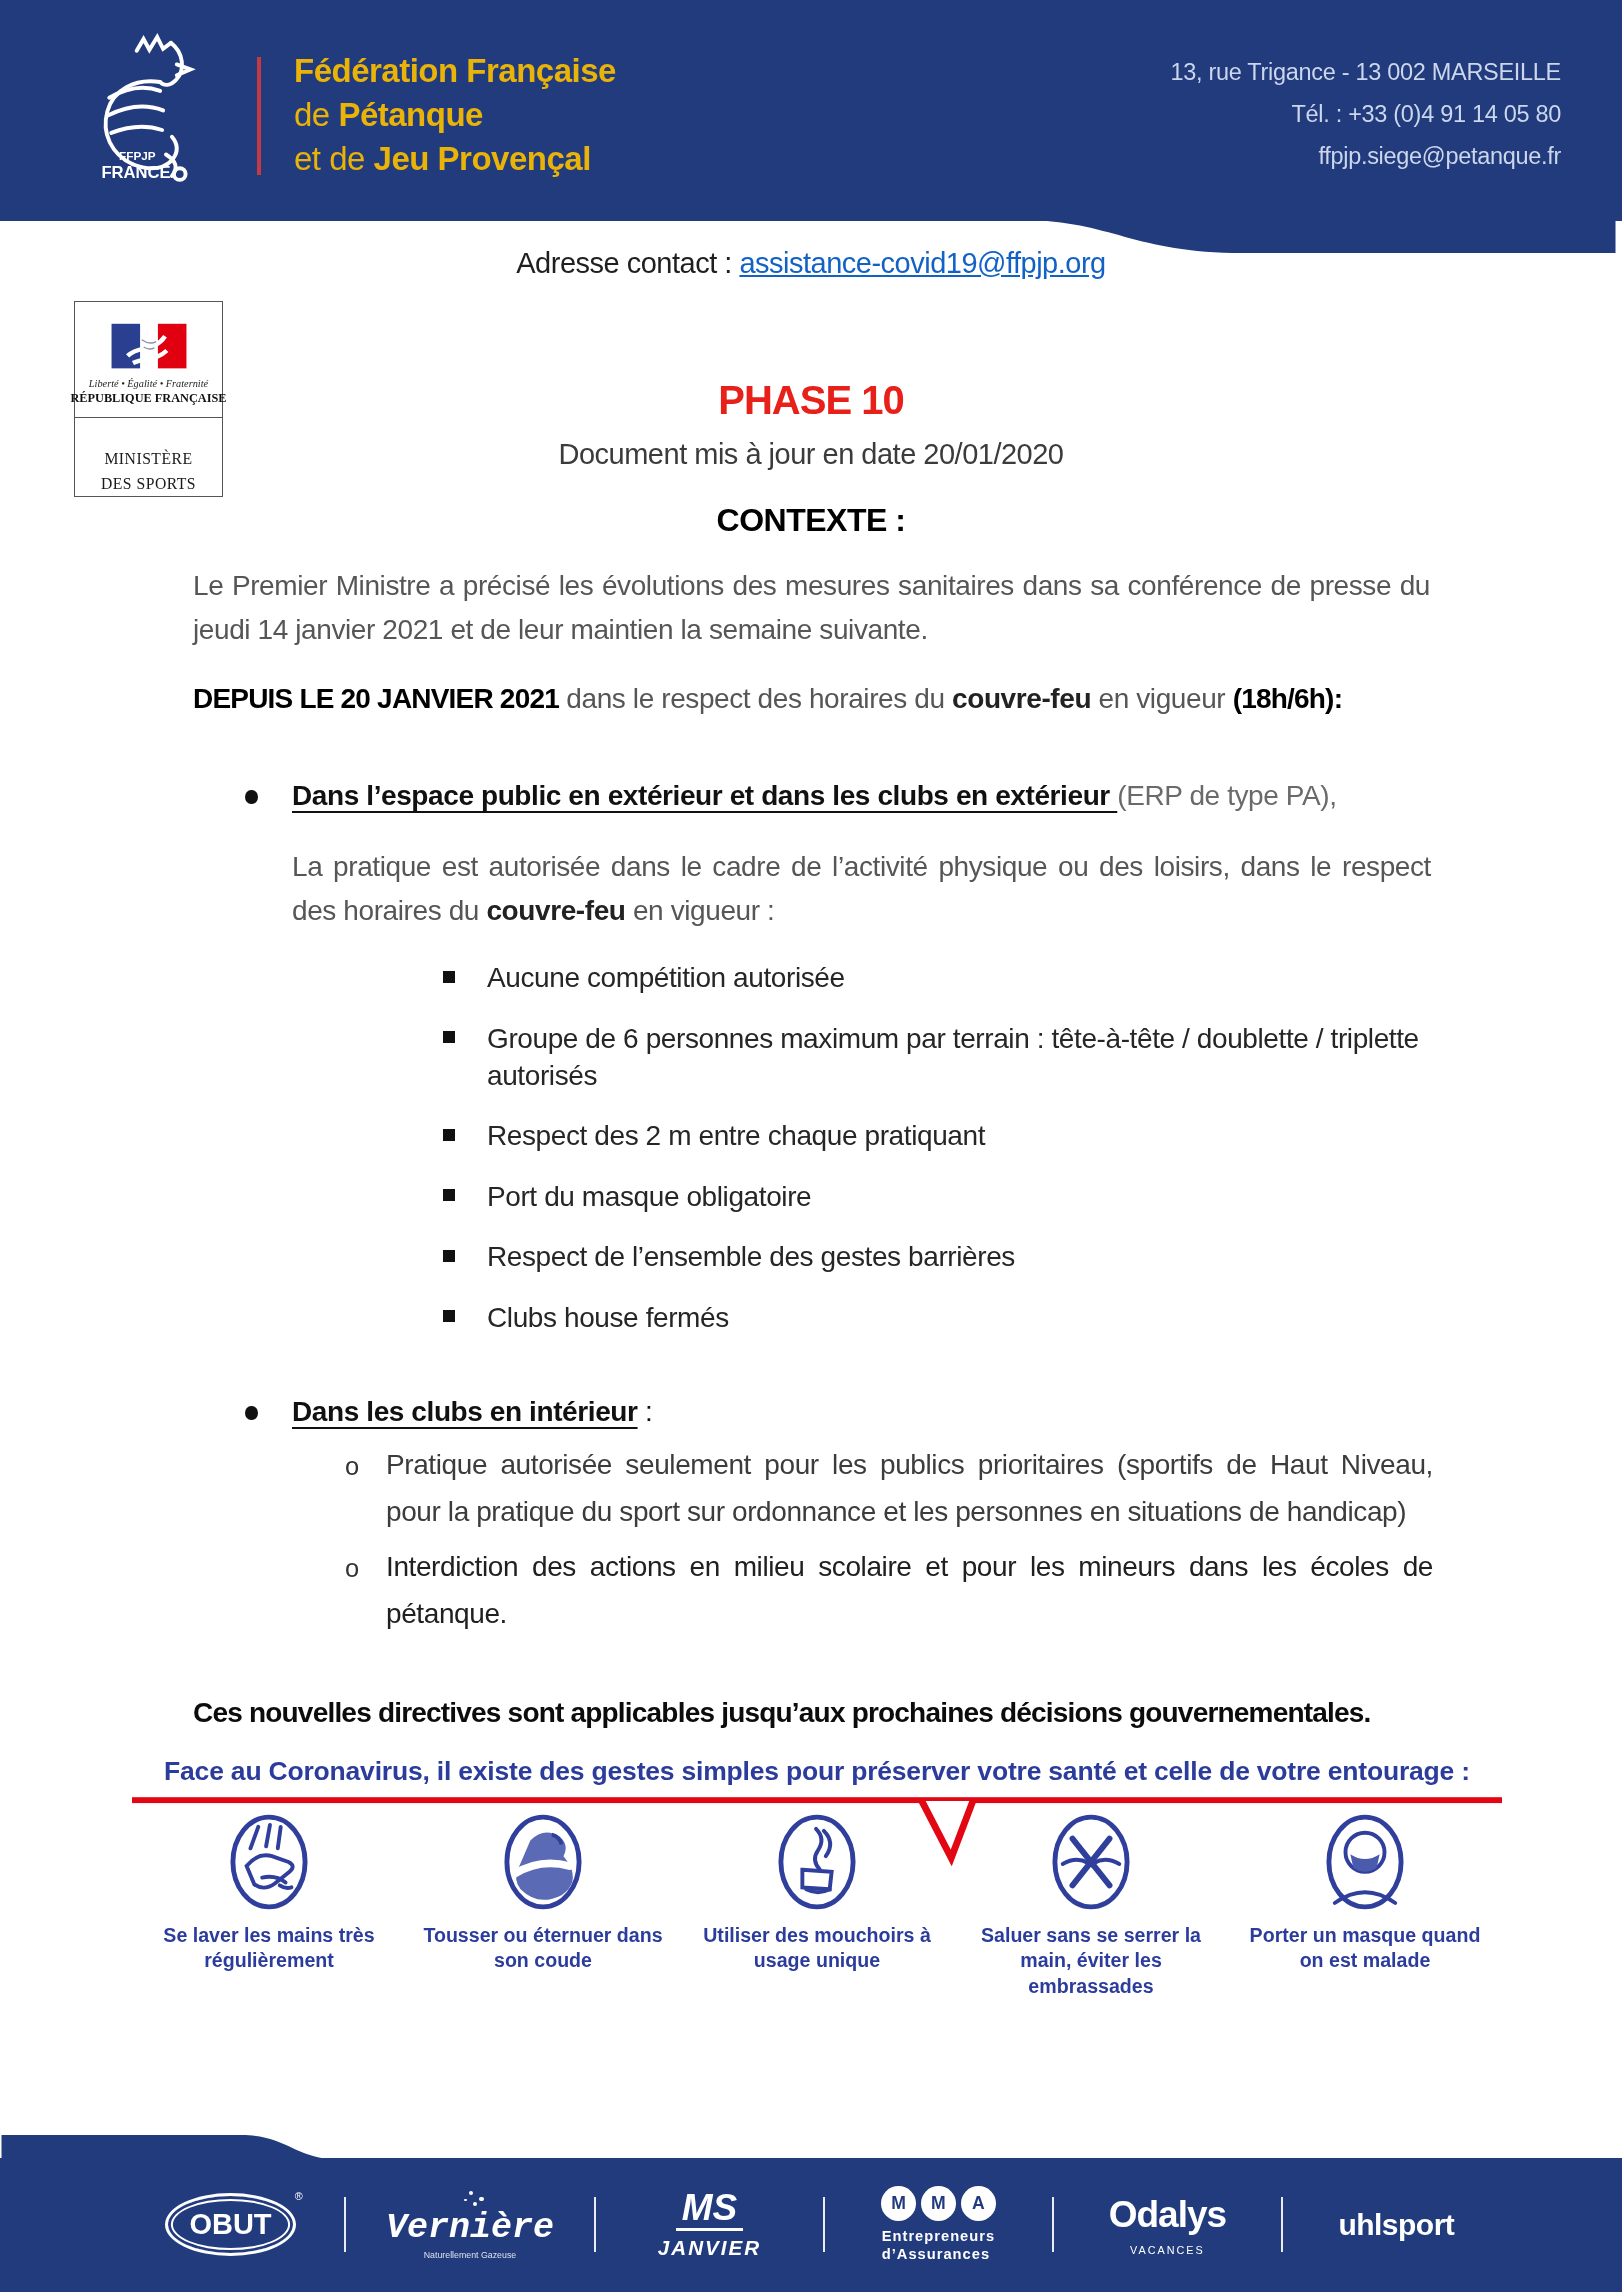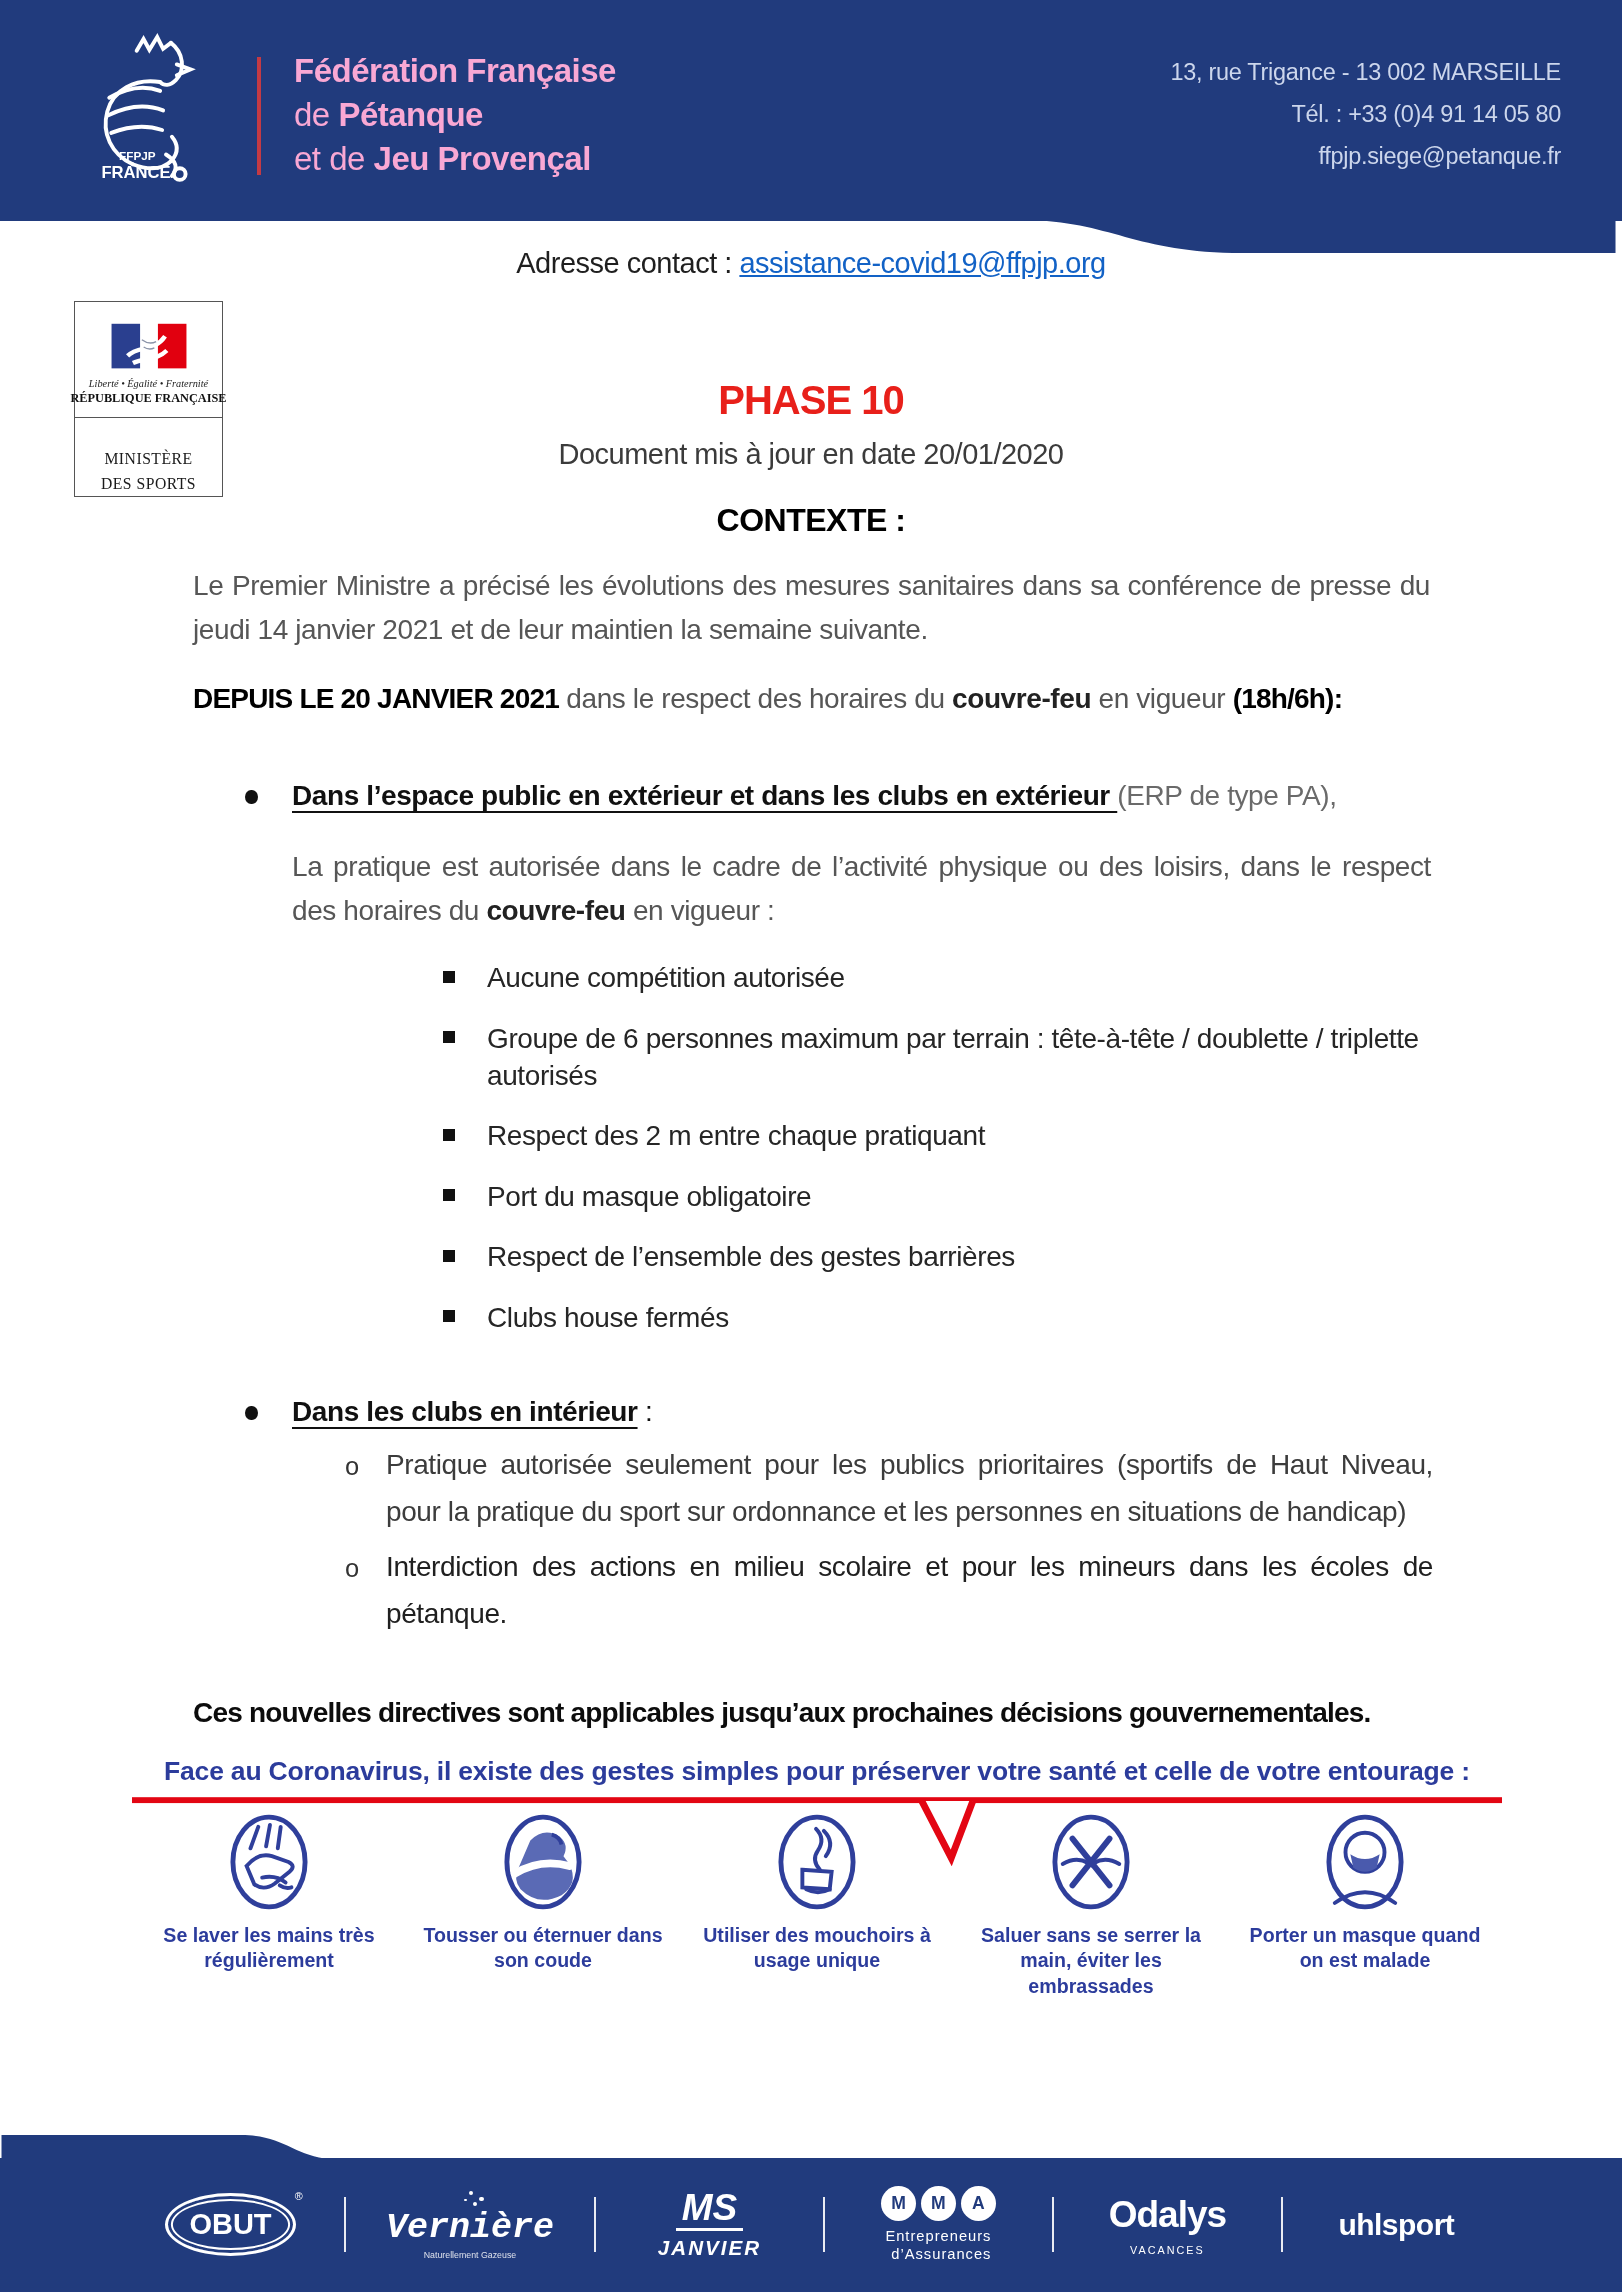--- a/index.html
+++ b/index.html
@@ -4,21 +4,21 @@
 <style>
   html,body{margin:0;padding:0;background:#ffffff;}
   .page{position:relative;width:1622px;height:2293px;background:#fff;overflow:hidden;
         font-family:"Liberation Sans","DejaVu Sans",sans-serif;}
 
   
   .band-top{position:absolute;top:0;left:0;width:1622px;height:221px;background:#213b7d;}
   .band-top-swoosh{position:absolute;top:220px;left:0;width:1622px;height:35px;display:block;}
   .rooster{position:absolute;left:76px;top:29px;}
   .hdr-divider{position:absolute;left:257px;top:57px;width:3.9px;height:118px;background:#c43a44;}
-  .org-block{position:absolute;left:294px;top:49px;color:#f9a8d4;letter-spacing:-0.5px;}
+  .org-block{position:absolute;left:294px;top:49px;color:#eab308;letter-spacing:-0.5px;}
   .org-line{font-size:33px;line-height:44px;font-weight:400;}
   .org-line b{font-weight:700;}
   .hdr-right{position:absolute;right:61px;top:51px;text-align:right;color:#ccd6ec;
              font-size:23.5px;line-height:42px;letter-spacing:-0.3px;}
 
   
   .contact-line{position:absolute;top:247px;left:0;width:1622px;text-align:center;
                 font-size:29px;color:#1f1f1f;letter-spacing:-0.5px;}
   .contact-line a{color:#1262c6;text-decoration:underline;}
 
@@ -92,21 +92,21 @@
   .obut-r{position:absolute;top:-5.9px;right:-9.8px;font-size:10.8px;}
   .verniere-t{font-family:Liberation Mono, monospace;font-style:italic;font-size:35px;font-weight:700;}
   .verniere-dots{height:19.6px;position:relative;width:59px;}
   .verniere-dots i{position:absolute;background:#fff;border-radius:50%;}
   .verniere-sub{font-size:8.8px;margin-top:2px;opacity:0.85;}
   .ms-t{font-weight:700;font-style:italic;font-size:37px;line-height:37px;border-bottom:3.9px solid #fff;padding:0 5.9px 2px;}
   .ms-sub{font-style:italic;font-weight:700;font-size:20.6px;letter-spacing:2px;margin-top:5.9px;}
   .mma-circles{display:flex;gap:4.9px;}
   .mma-c{width:35px;height:35px;border-radius:50%;background:#fff;color:#213b7d;font-weight:700;
          font-size:17.6px;display:flex;align-items:center;justify-content:center;}
-  .mma-sub{font-size:14.7px;line-height:17.6px;margin-top:7.8px;text-align:right;letter-spacing:1px;}
+  .mma-sub{font-size:14.7px;line-height:17.6px;margin-top:7.8px;text-align:left;letter-spacing:1px;font-weight:bold;}
   .odalys-t{font-size:37px;font-weight:700;letter-spacing:-1px;}
   .odalys-sub{font-size:10.8px;letter-spacing:2px;margin-top:8px;}
   .uhl-t{font-size:30px;font-weight:700;letter-spacing:-0.5px;}
 </style>
 </head>
 <body>
 
 <div class="page">
 
   <div class="band-top">

